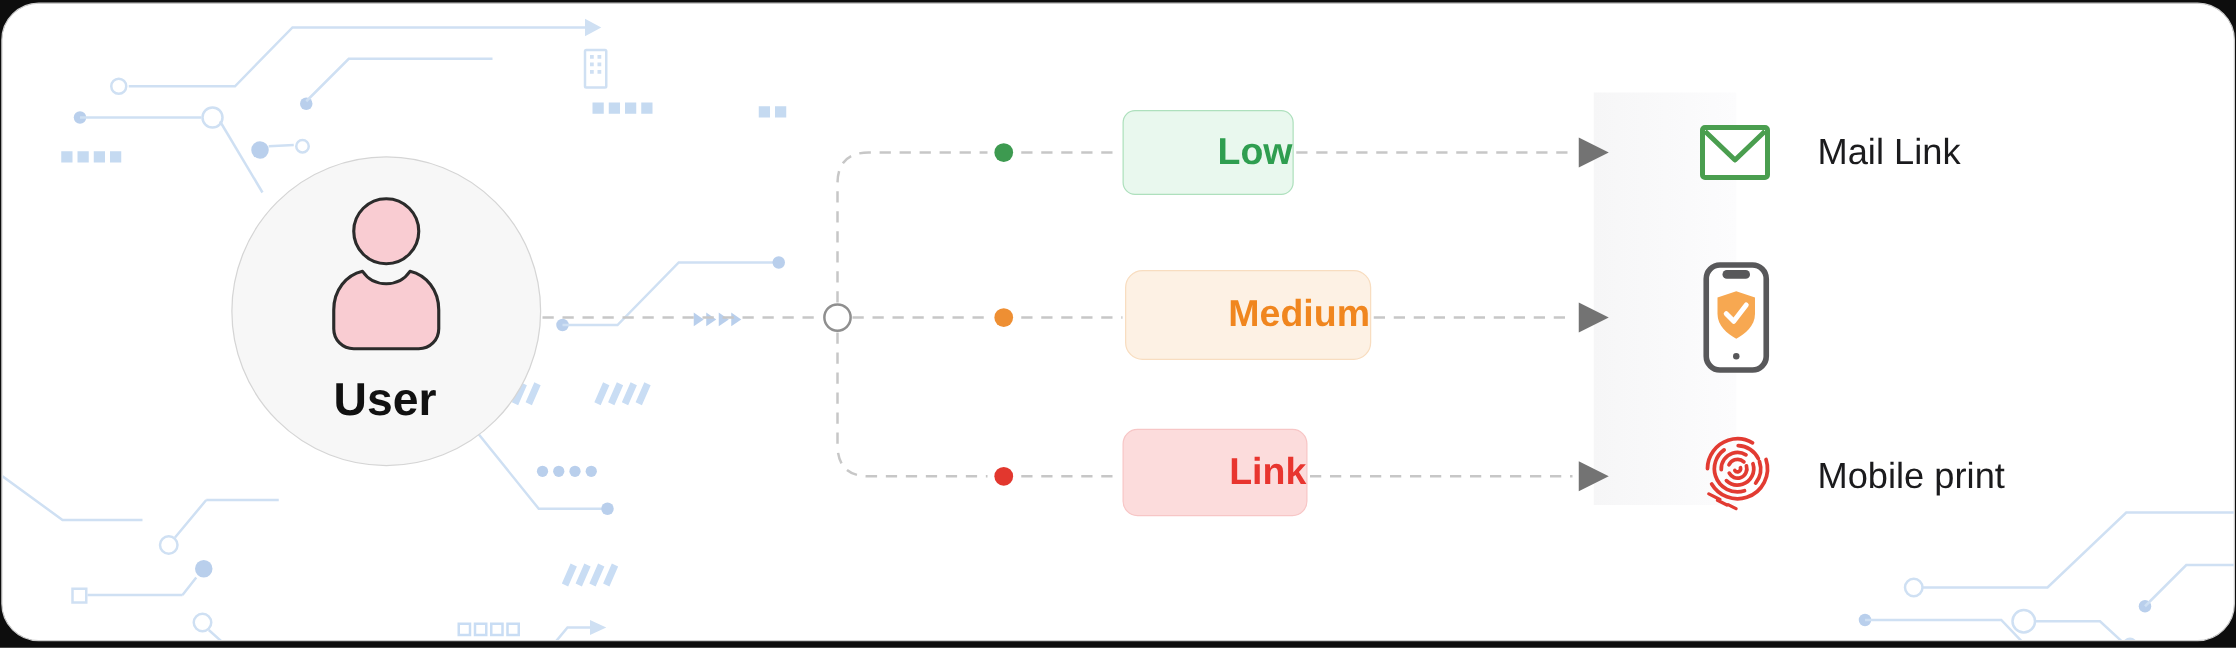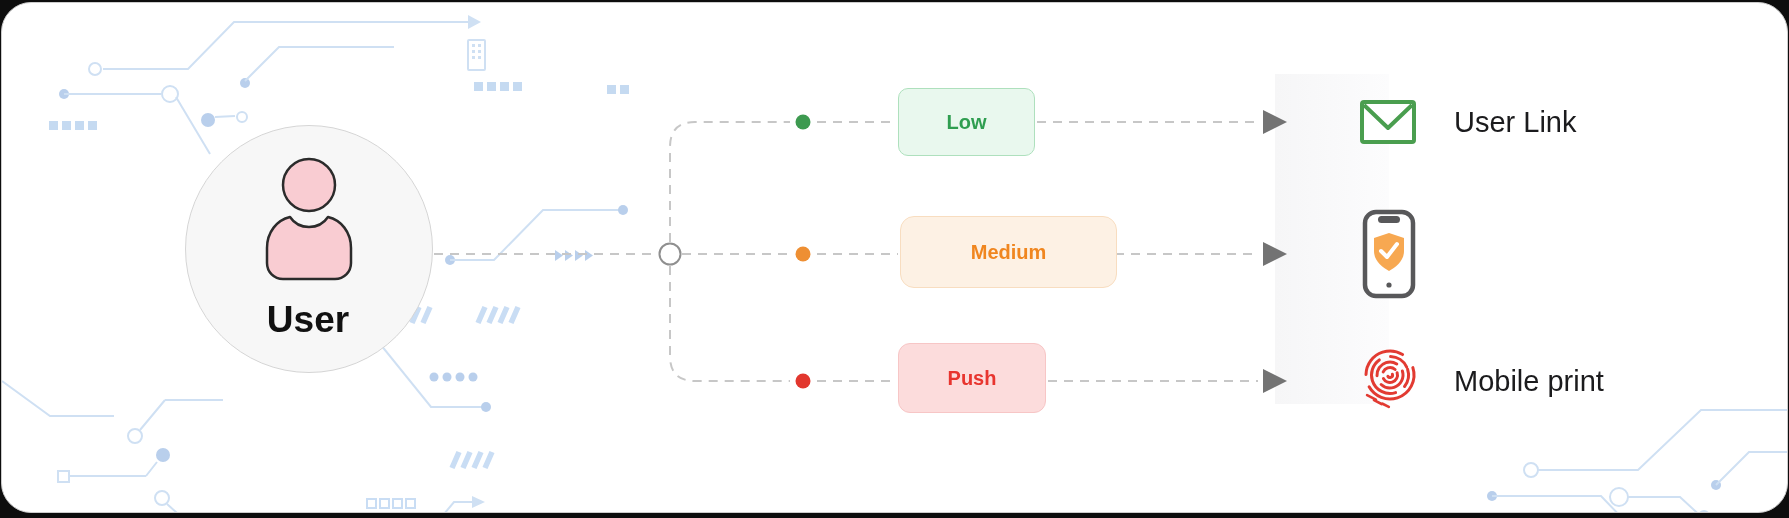--- a/index.html
+++ b/index.html
@@ -10,25 +10,25 @@
   .stage{position:absolute;inset:0;}
   svg{position:absolute;left:0;top:0;overflow:visible;}
 
   
   .user-circle{position:absolute;left:183px;top:122px;width:246px;height:246px;
                border-radius:50%;background:#f7f7f7;border:1px solid #d5d5d5;}
   .user-label{position:absolute;left:183px;top:296px;width:246px;text-align:center;
               font-size:37px;font-weight:bold;color:#111111;}
 
   
-  .badge{position:absolute;display:flex;align-items:center;justify-content:center;
-         font-weight:bold;font-size:20px;box-sizing:border-box;}
+  .badge{position:absolute;display:flex;align-items:center;justify-content:flex-end;
+         font-weight:bold;font-size:30px;box-sizing:border-box;}
   .badge.low{left:896px;top:85px;width:137px;height:68px;border-radius:10px;
              background:#e9f8ee;border:1.5px solid #aee0bd;color:#2f9e50;}
-  .badge.medium{left:898px;top:213px;width:217px;height:72px;border-radius:14px;
+  .badge.medium{left:898px;top:213px;width:197px;height:72px;border-radius:14px;
              background:#fdf1e4;border:1.5px solid #f8ddc0;color:#f0861f;}
   .badge.high{left:896px;top:340px;width:148px;height:70px;border-radius:12px;
              background:#fcdcdc;border:1.5px solid #f7c6c6;color:#e8352f;}
 
   
   .method-strip{position:absolute;left:1273px;top:71px;width:114px;height:330px;
                 background:linear-gradient(to right,#f6f6f7,#fcfcfd);}
   .method-label{position:absolute;left:1452px;width:280px;height:40px;line-height:40px;
                 font-size:29px;color:#1b1b1d;}
   .method-label.r1{top:99px;} .method-label.r2{top:231px;} .method-label.r3{top:358px;}
@@ -166,21 +166,21 @@
       </svg>
       <div class="user-label">User</div>
 
       <div class="badge low">
         <span>Low</span>
       </div>
       <div class="badge medium">
         <span>Medium</span>
       </div>
       <div class="badge high">
-        <span>Push</span>
+        <span>Link</span>
       </div>
 
       <svg width="58" height="48" viewBox="0 0 58 48" style="left:1357px;top:95px;">
         <rect x="3" y="4" width="52" height="40" rx="2" fill="#ffffff" stroke="#4a9e4f" stroke-width="4"></rect>
         <polyline points="5,7 29,30 53,7" fill="none" stroke="#4a9e4f" stroke-width="4" stroke-linejoin="round"></polyline>
       </svg>
 
       <svg width="54" height="90" viewBox="0 0 54 90" style="left:1360px;top:206px;">
         <rect x="3" y="3" width="48" height="84" rx="11" fill="#ffffff" stroke="#58585a" stroke-width="4.5"></rect>
         <rect x="16" y="7" width="22" height="7" rx="3.5" fill="#58585a"></rect>
@@ -195,18 +195,18 @@
         <g transform="translate(33,31) rotate(-18)" stroke="#e23b32" fill="none" stroke-linecap="round">
           <circle r="24" stroke-width="3" stroke-dasharray="70 13 50 18"></circle>
           <circle r="18.5" stroke-width="3" stroke-dasharray="18 11 52 12 20 14"></circle>
           <circle r="13" stroke-width="3" stroke-dasharray="34 10 28 10"></circle>
           <circle r="7.5" stroke-width="3" stroke-dasharray="22 7 14 5"></circle>
           <circle r="2.5" stroke-width="3" stroke-dasharray="7 9"></circle>
           <path d="M-28,12 l7,7 M-23,19 l6,6 M-16,25 l5,5" stroke-width="2.6"></path>
         </g>
       </svg>
 
-      <div class="method-label r1">User Link</div>
+      <div class="method-label r1">Mail Link</div>
       <div class="method-label r3">Mobile print</div>
 
     </div>
   </div>
 </div>
 
 </body></html>

